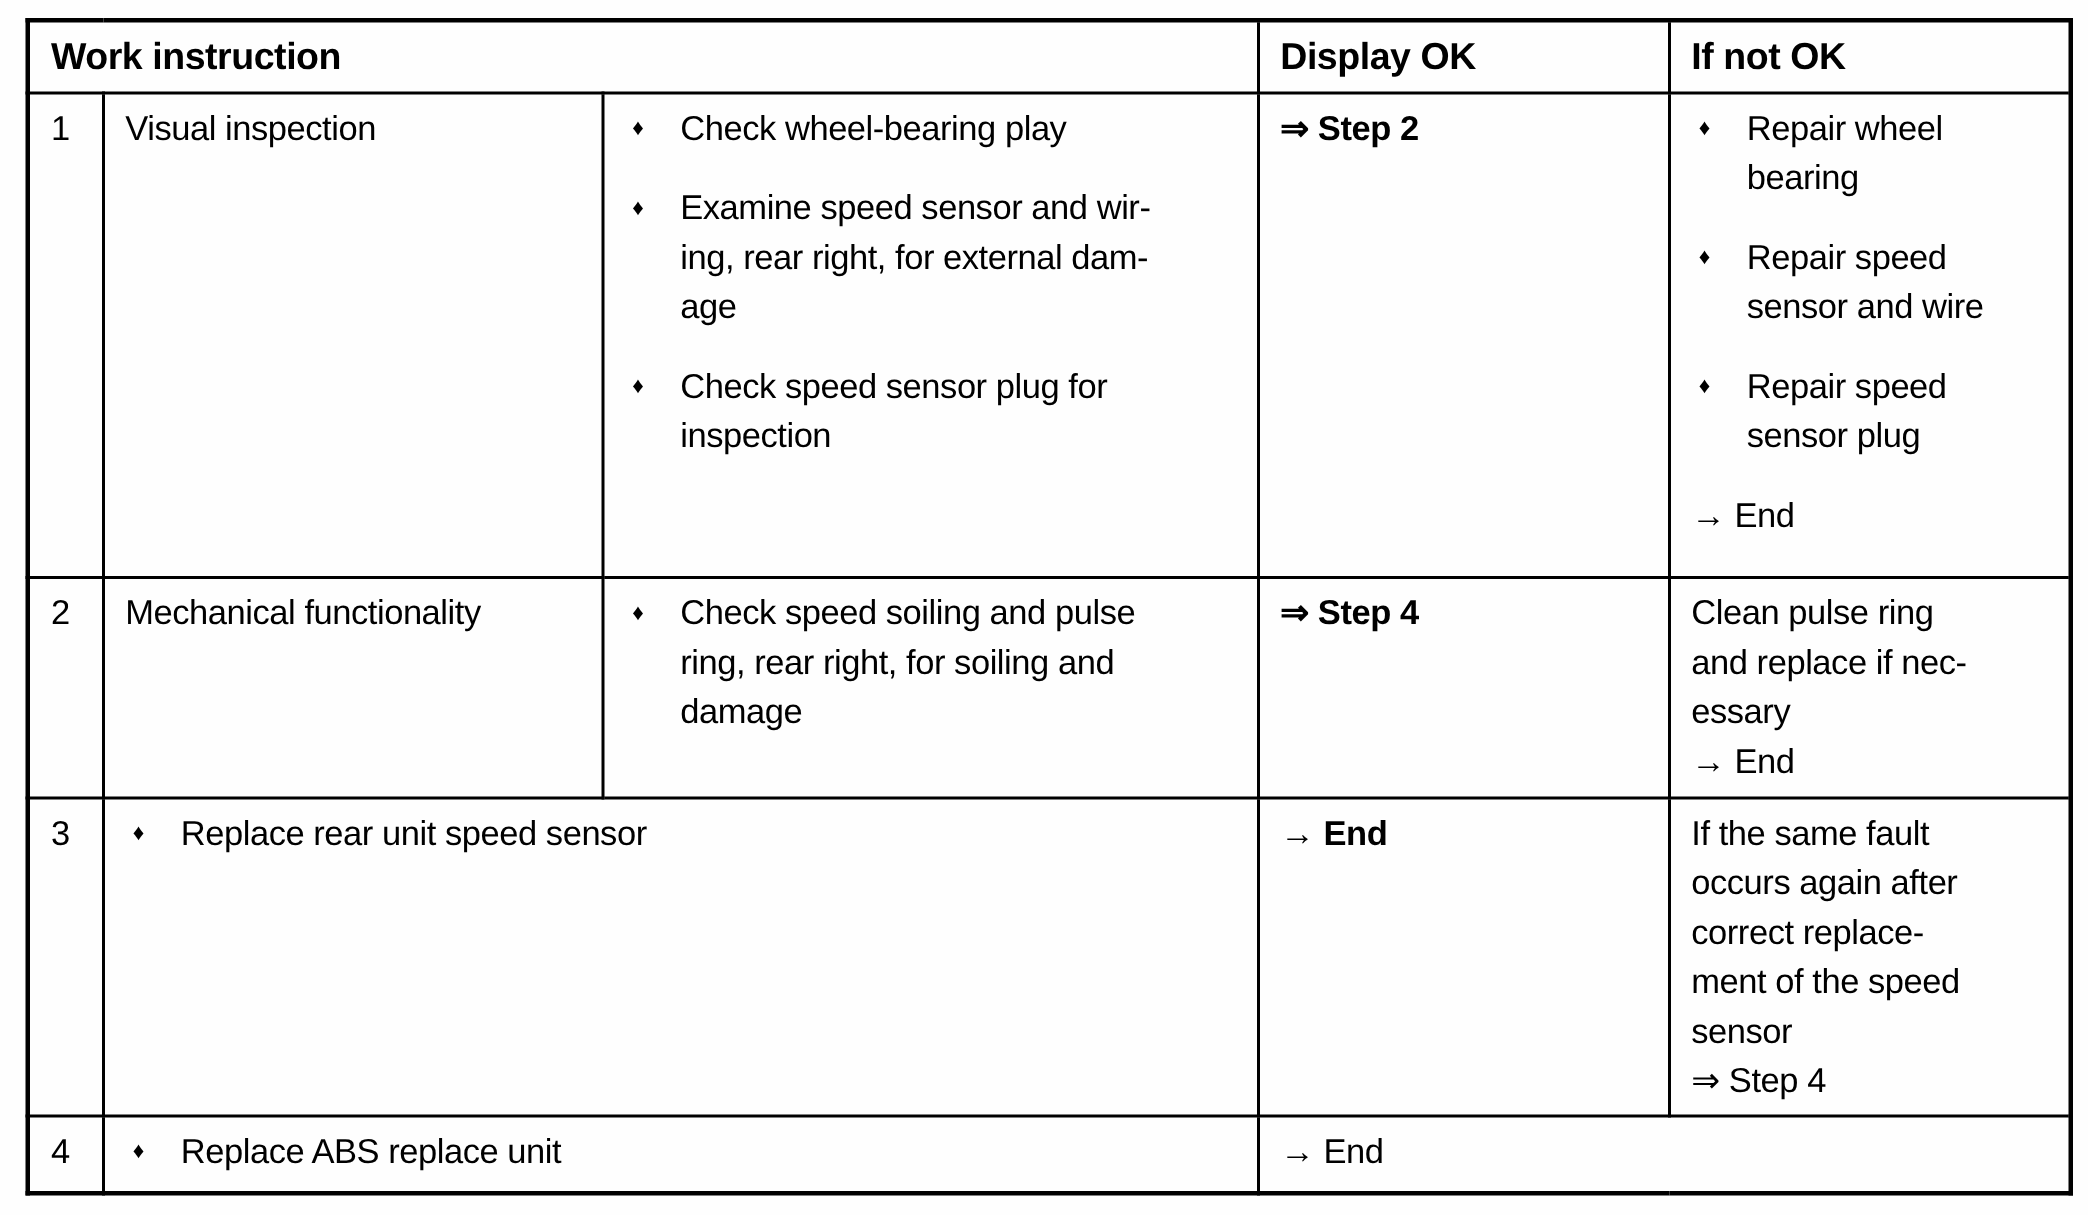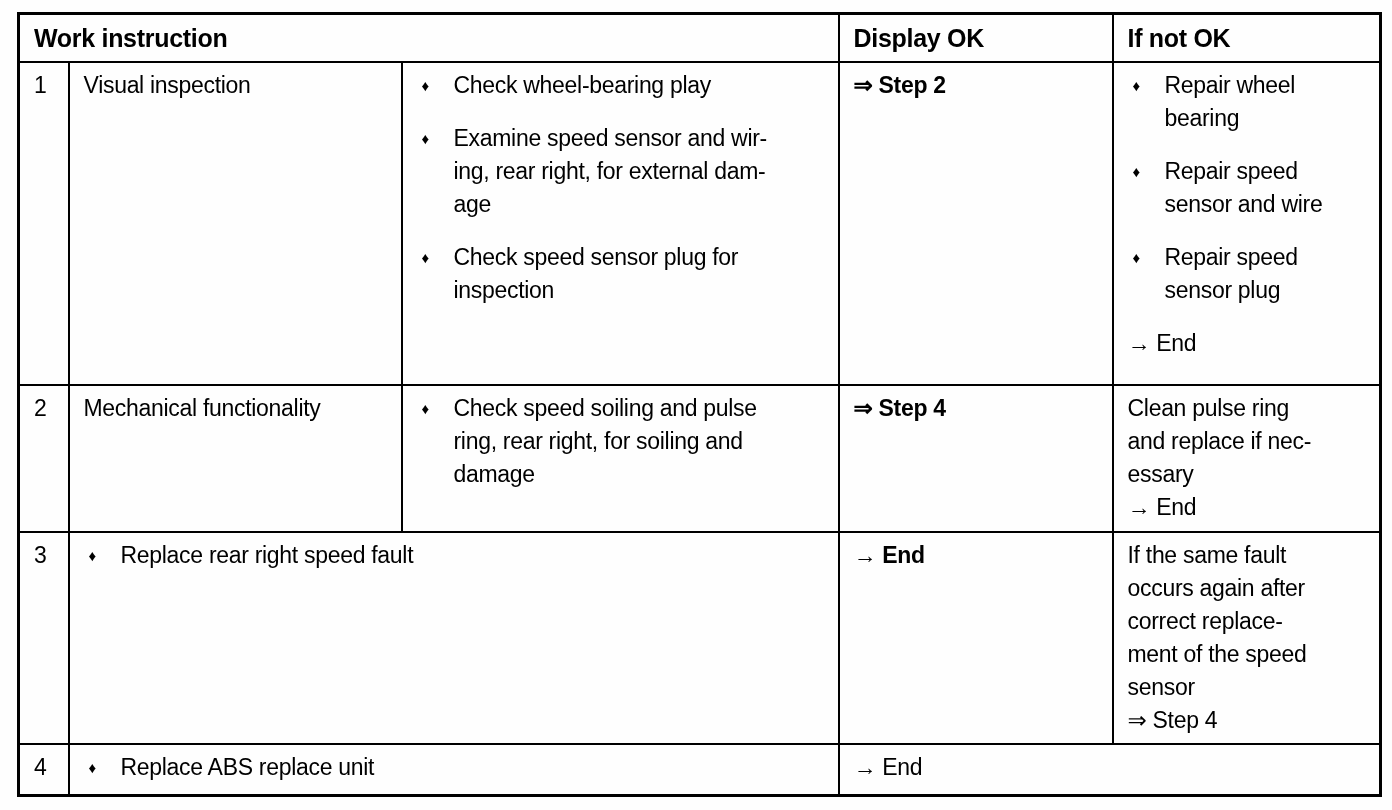--- a/index.html
+++ b/index.html
@@ -168,21 +168,21 @@
 essary
 → End</span>
       </td>
     </tr>
 
     <tr class="r3">
       <td class="num-cell">3</td>
       <td colspan="2" class="merged-action">
         <div class="bullet-item">
           <span class="bullet">♦</span>
-          <span class="bullet-text pre">Replace rear right speed fault</span>
+          <span class="bullet-text pre">Replace rear unit speed sensor</span>
         </div>
       </td>
       <td class="dok-cell">
         <span class="pre">→ End</span>
       </td>
       <td class="ifnok-cell">
         <span class="pre">If the same fault
 occurs again after
 correct replace-
 ment of the speed

